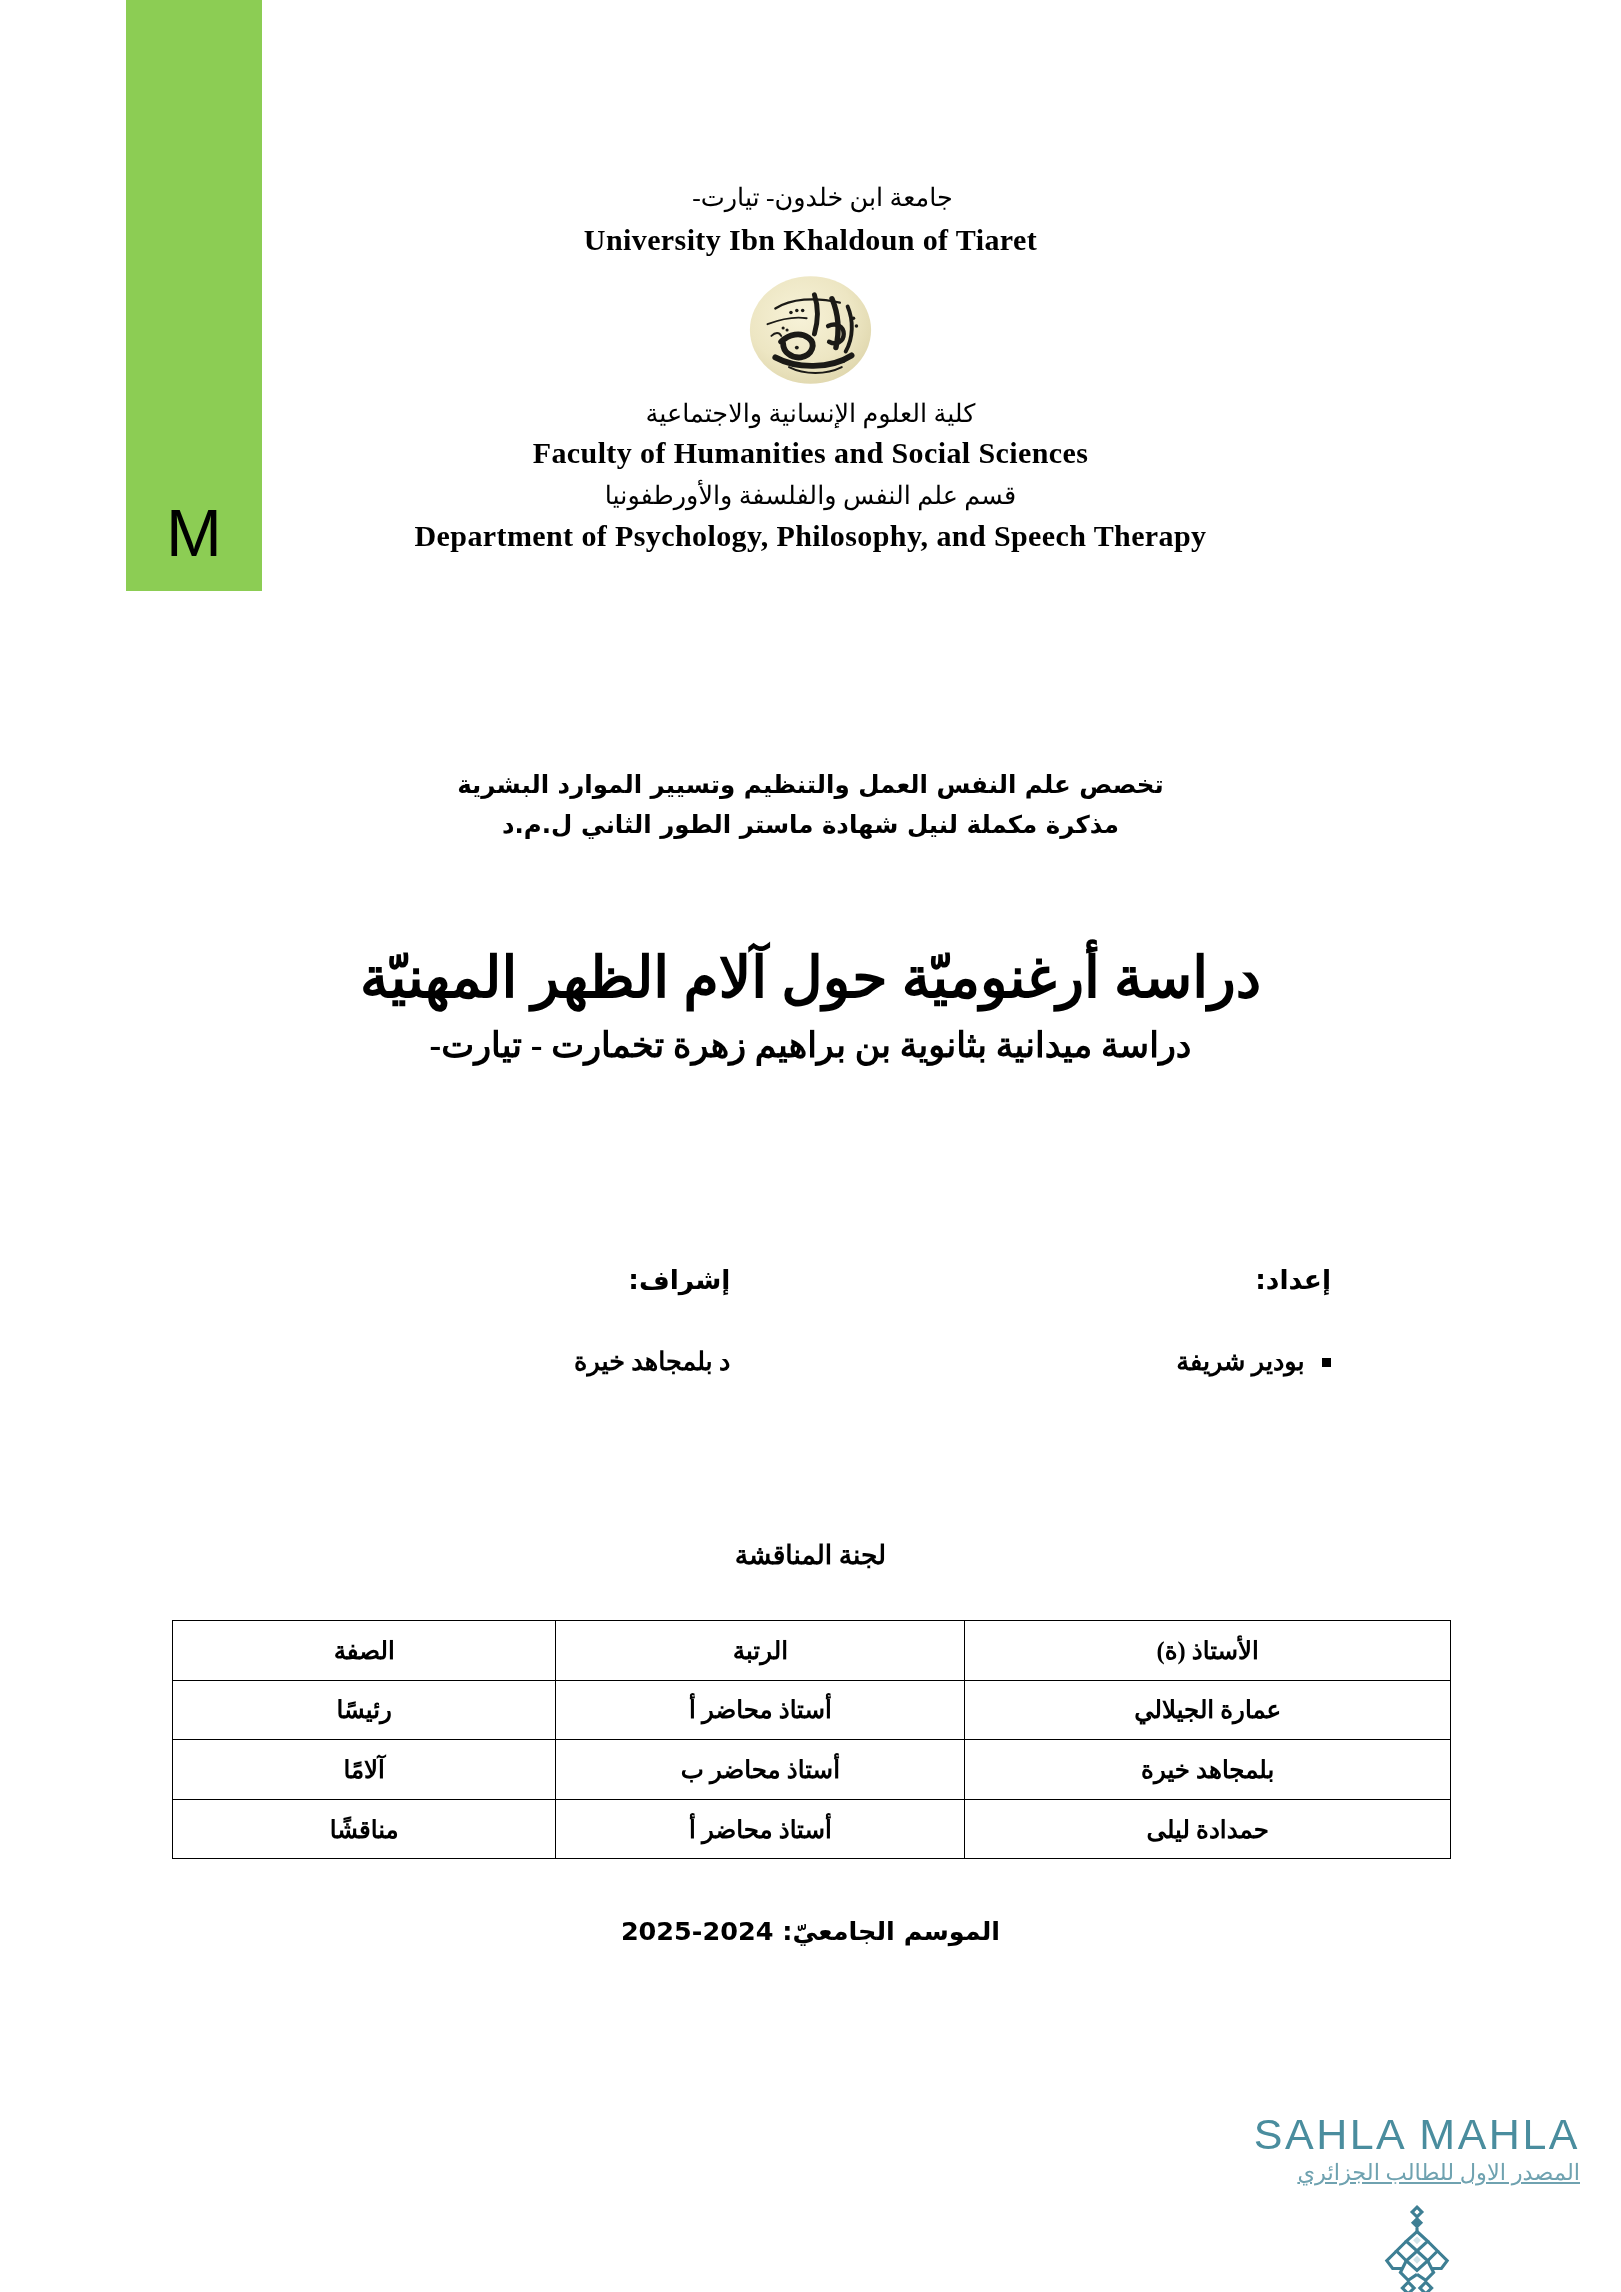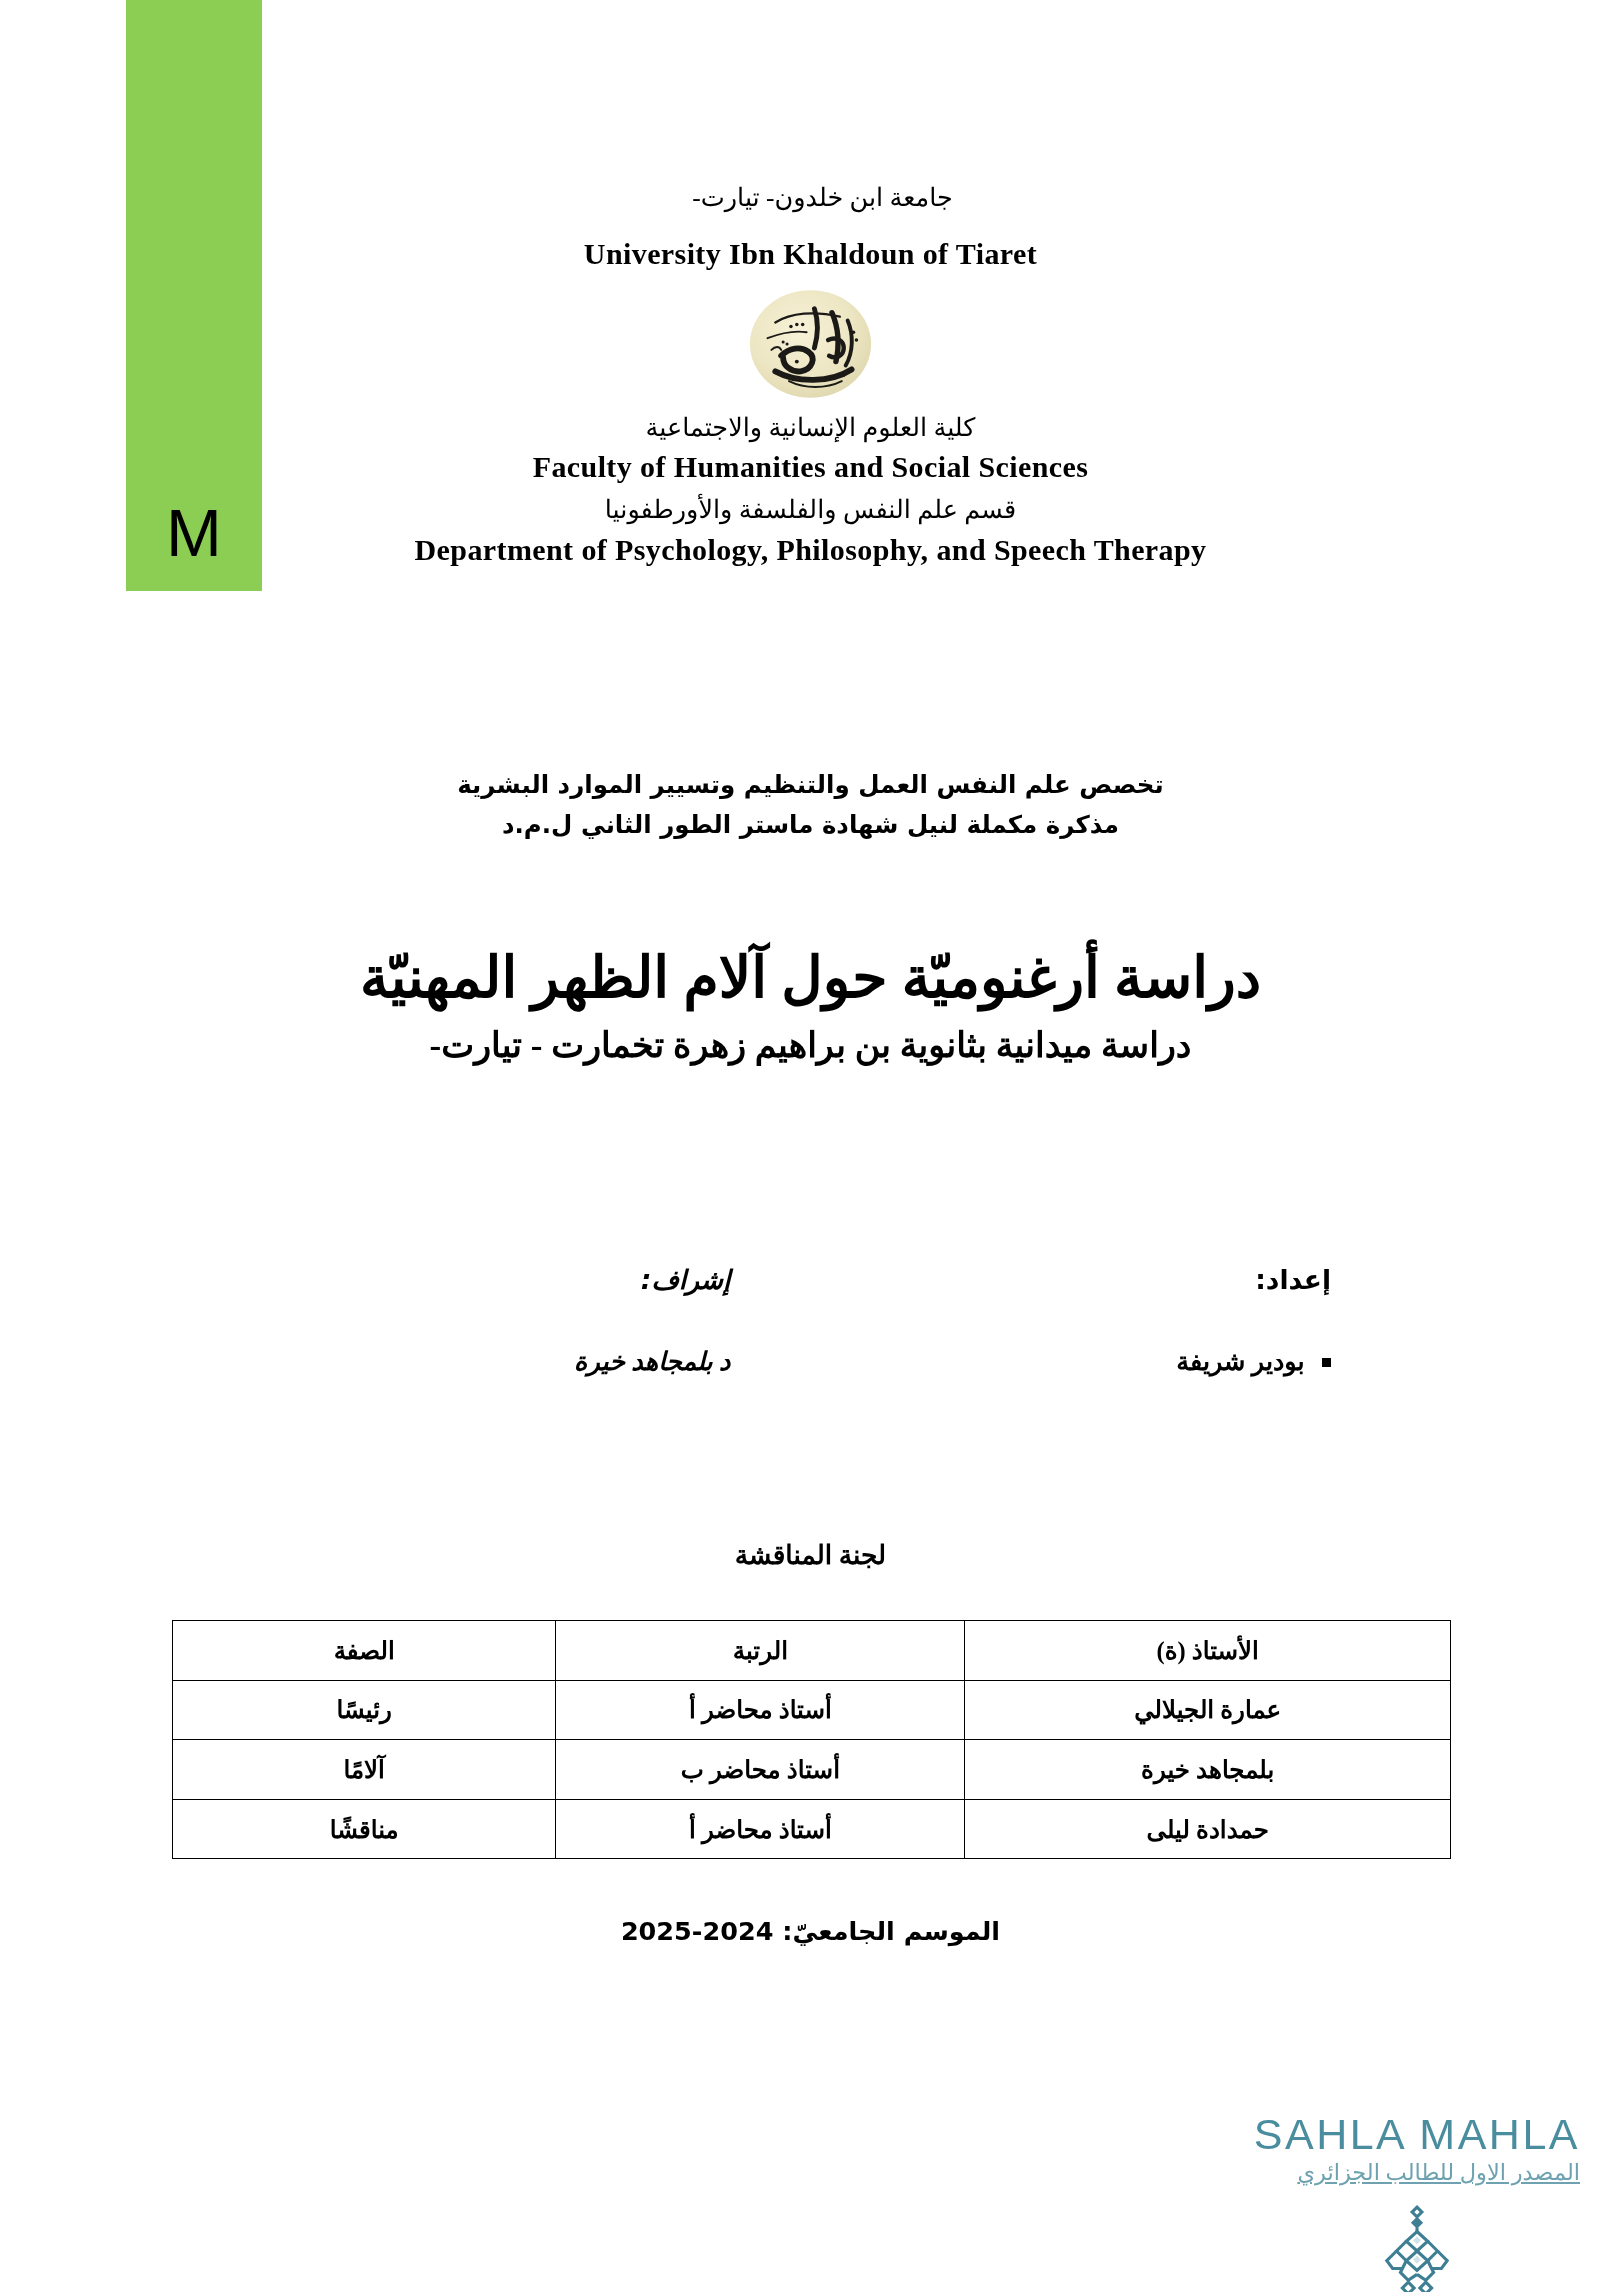--- a/index.html
+++ b/index.html
@@ -58,21 +58,21 @@
     direction: rtl;
   }
   .line-en {
     font-family: "Liberation Serif", "DejaVu Serif", serif;
     font-size: 29px;
     font-weight: bold;
     line-height: 1.35;
     direction: ltr;
     letter-spacing: 0.4px;
   }
-  .univ-ar { font-size: 25.5px; margin-bottom: 19px; padding-left: 24px; }
+  .univ-ar { font-size: 25.5px; margin-bottom: 5px; padding-left: 24px; }
   .univ-en { font-size: 30px; margin-bottom: 11.8px; }
 
   
   .emblem-wrap {
     display: flex;
     justify-content: center;
     margin: 5.9px 0 9.8px 0;
   }
   .emblem {
     width: 129px;
@@ -134,21 +134,21 @@
   }
   .people-row {
     display: flex;
     justify-content: space-between;
     align-items: flex-start;
   }
   .people-col {
     width: 46%;
   }
   .people-col.right { text-align: right; padding-right: 118px; box-sizing: border-box; }
-  .people-col.left { text-align: right; padding-right: 29px; box-sizing: border-box; font-style: italic; }
+  .people-col.left { text-align: right; padding-right: 29px; box-sizing: border-box; }
   .people-label {
     font-family: "DejaVu Sans", sans-serif;
     font-size: 26.5px;
     font-weight: bold;
   }
   .people-name {
     font-family: "Liberation Serif", "DejaVu Serif", serif;
     font-size: 25.5px;
     font-weight: bold;
     margin-top: 51px;

